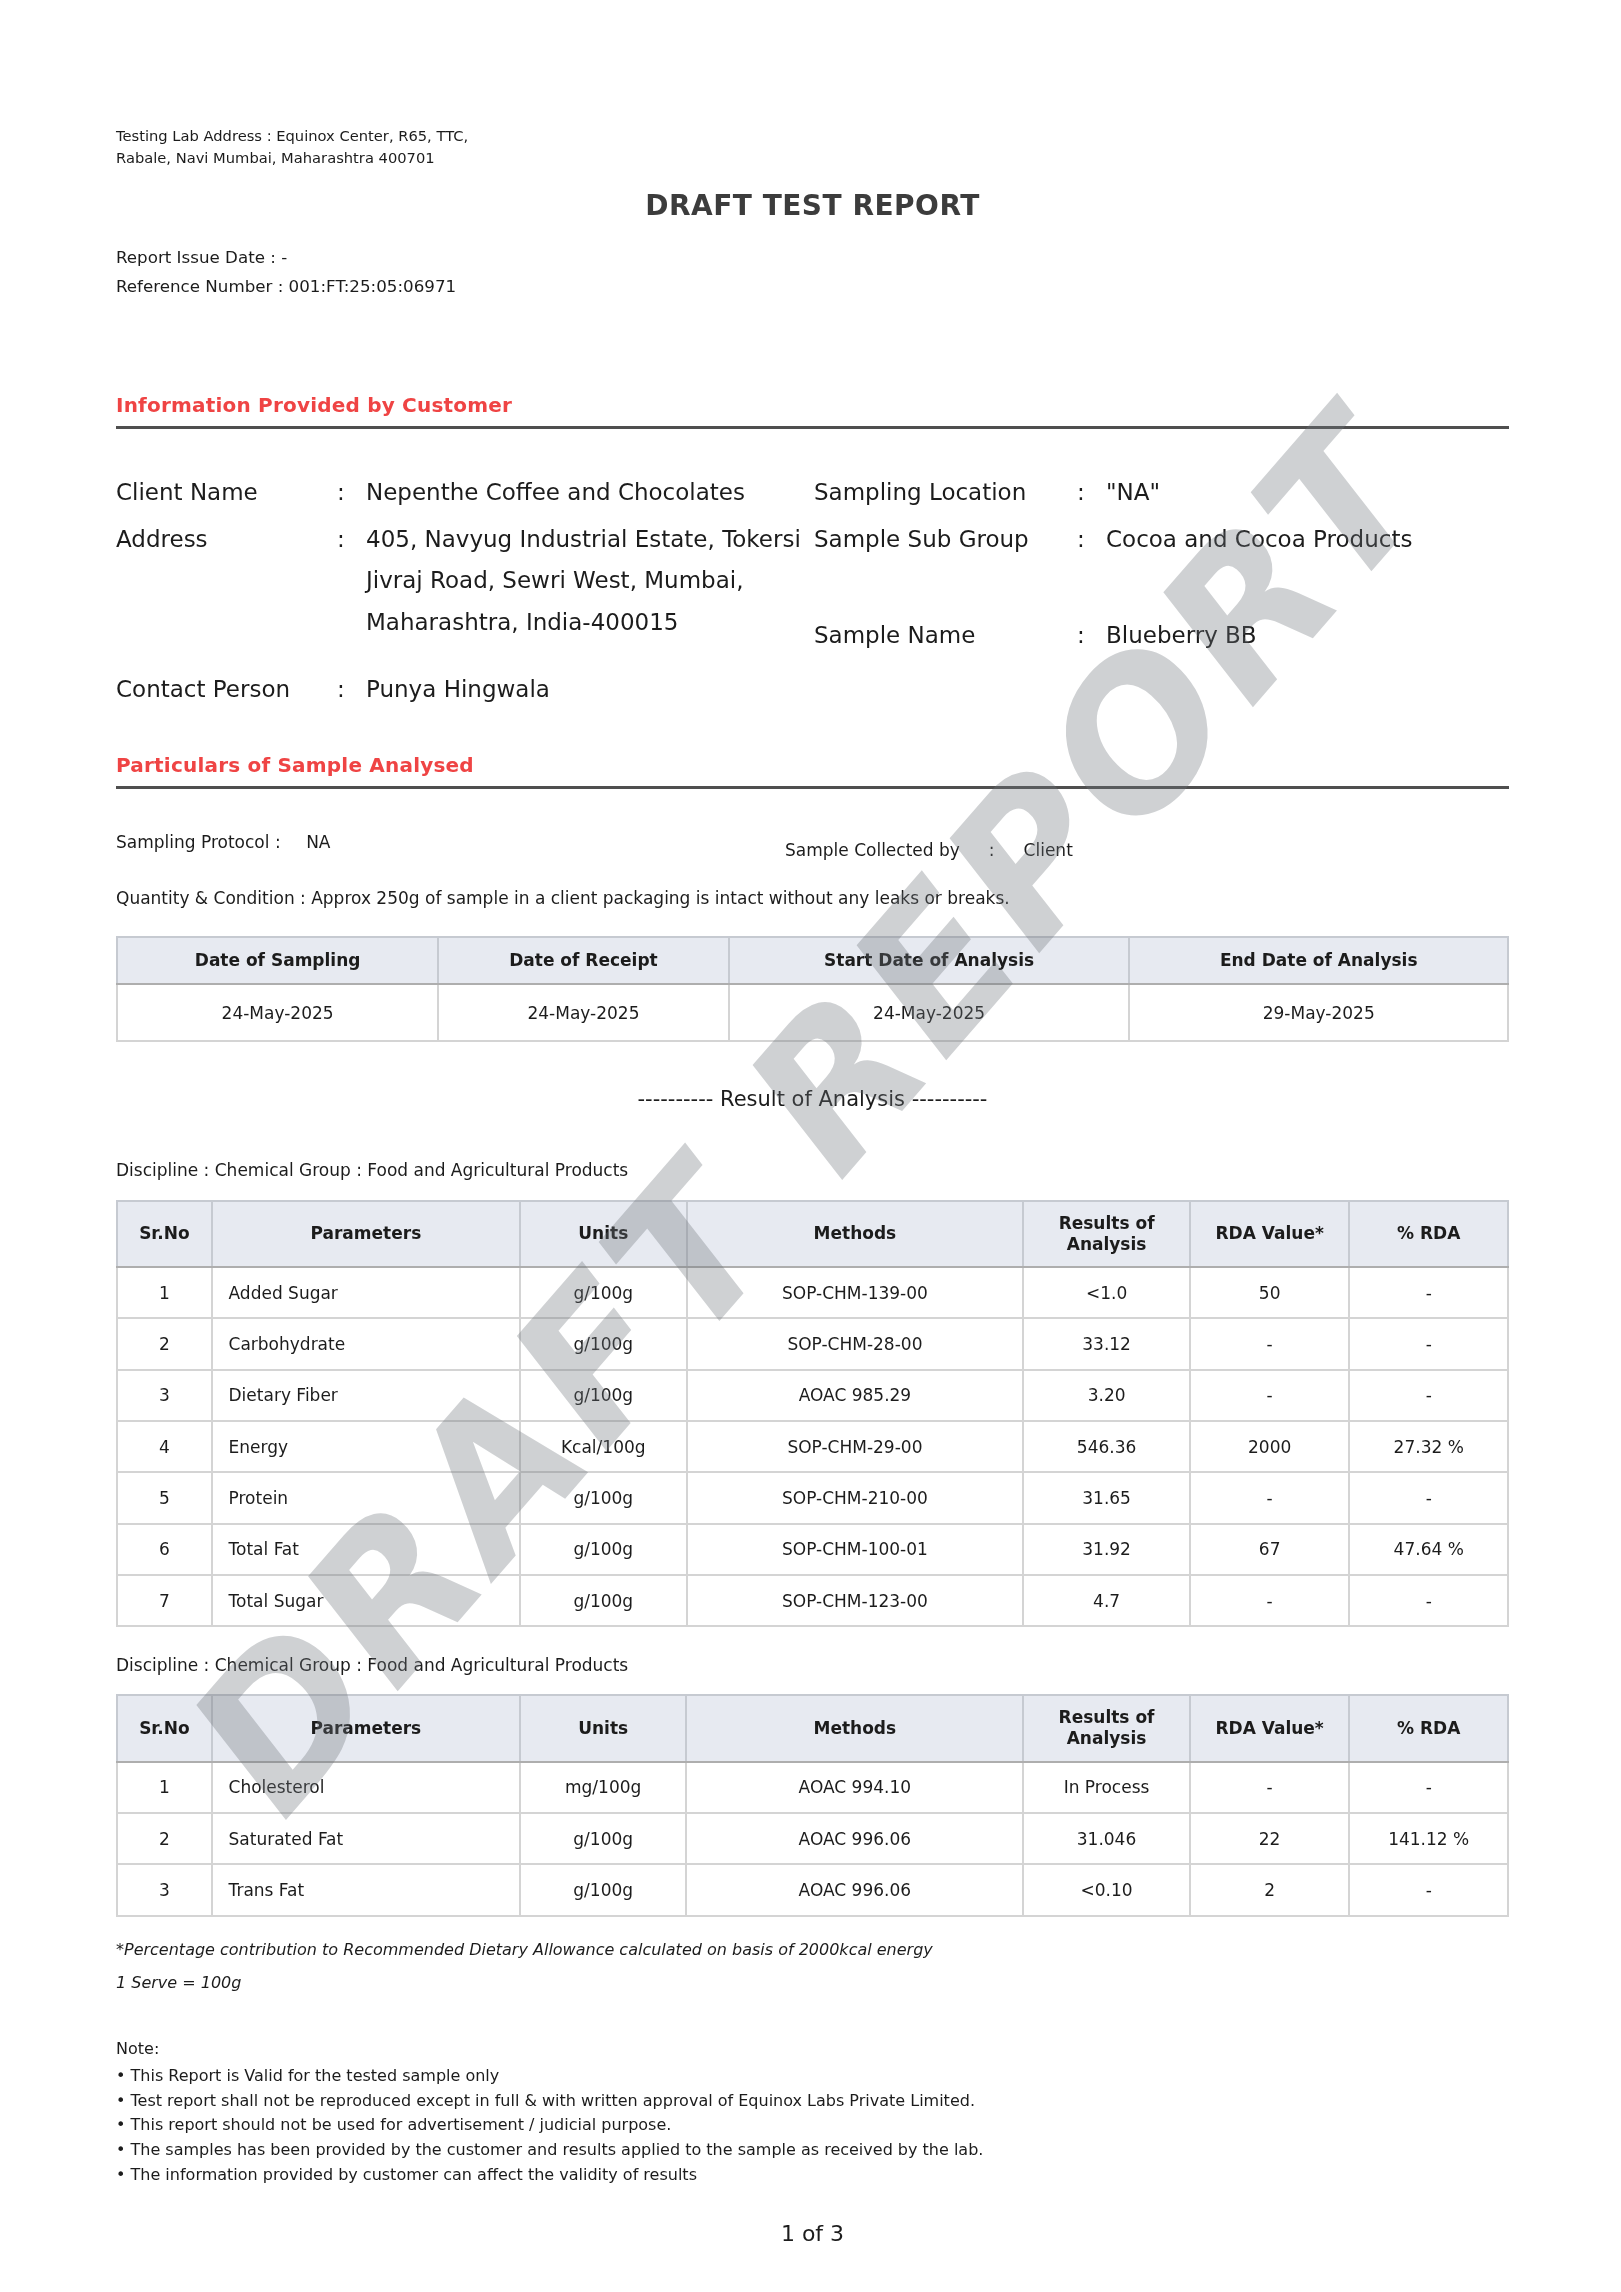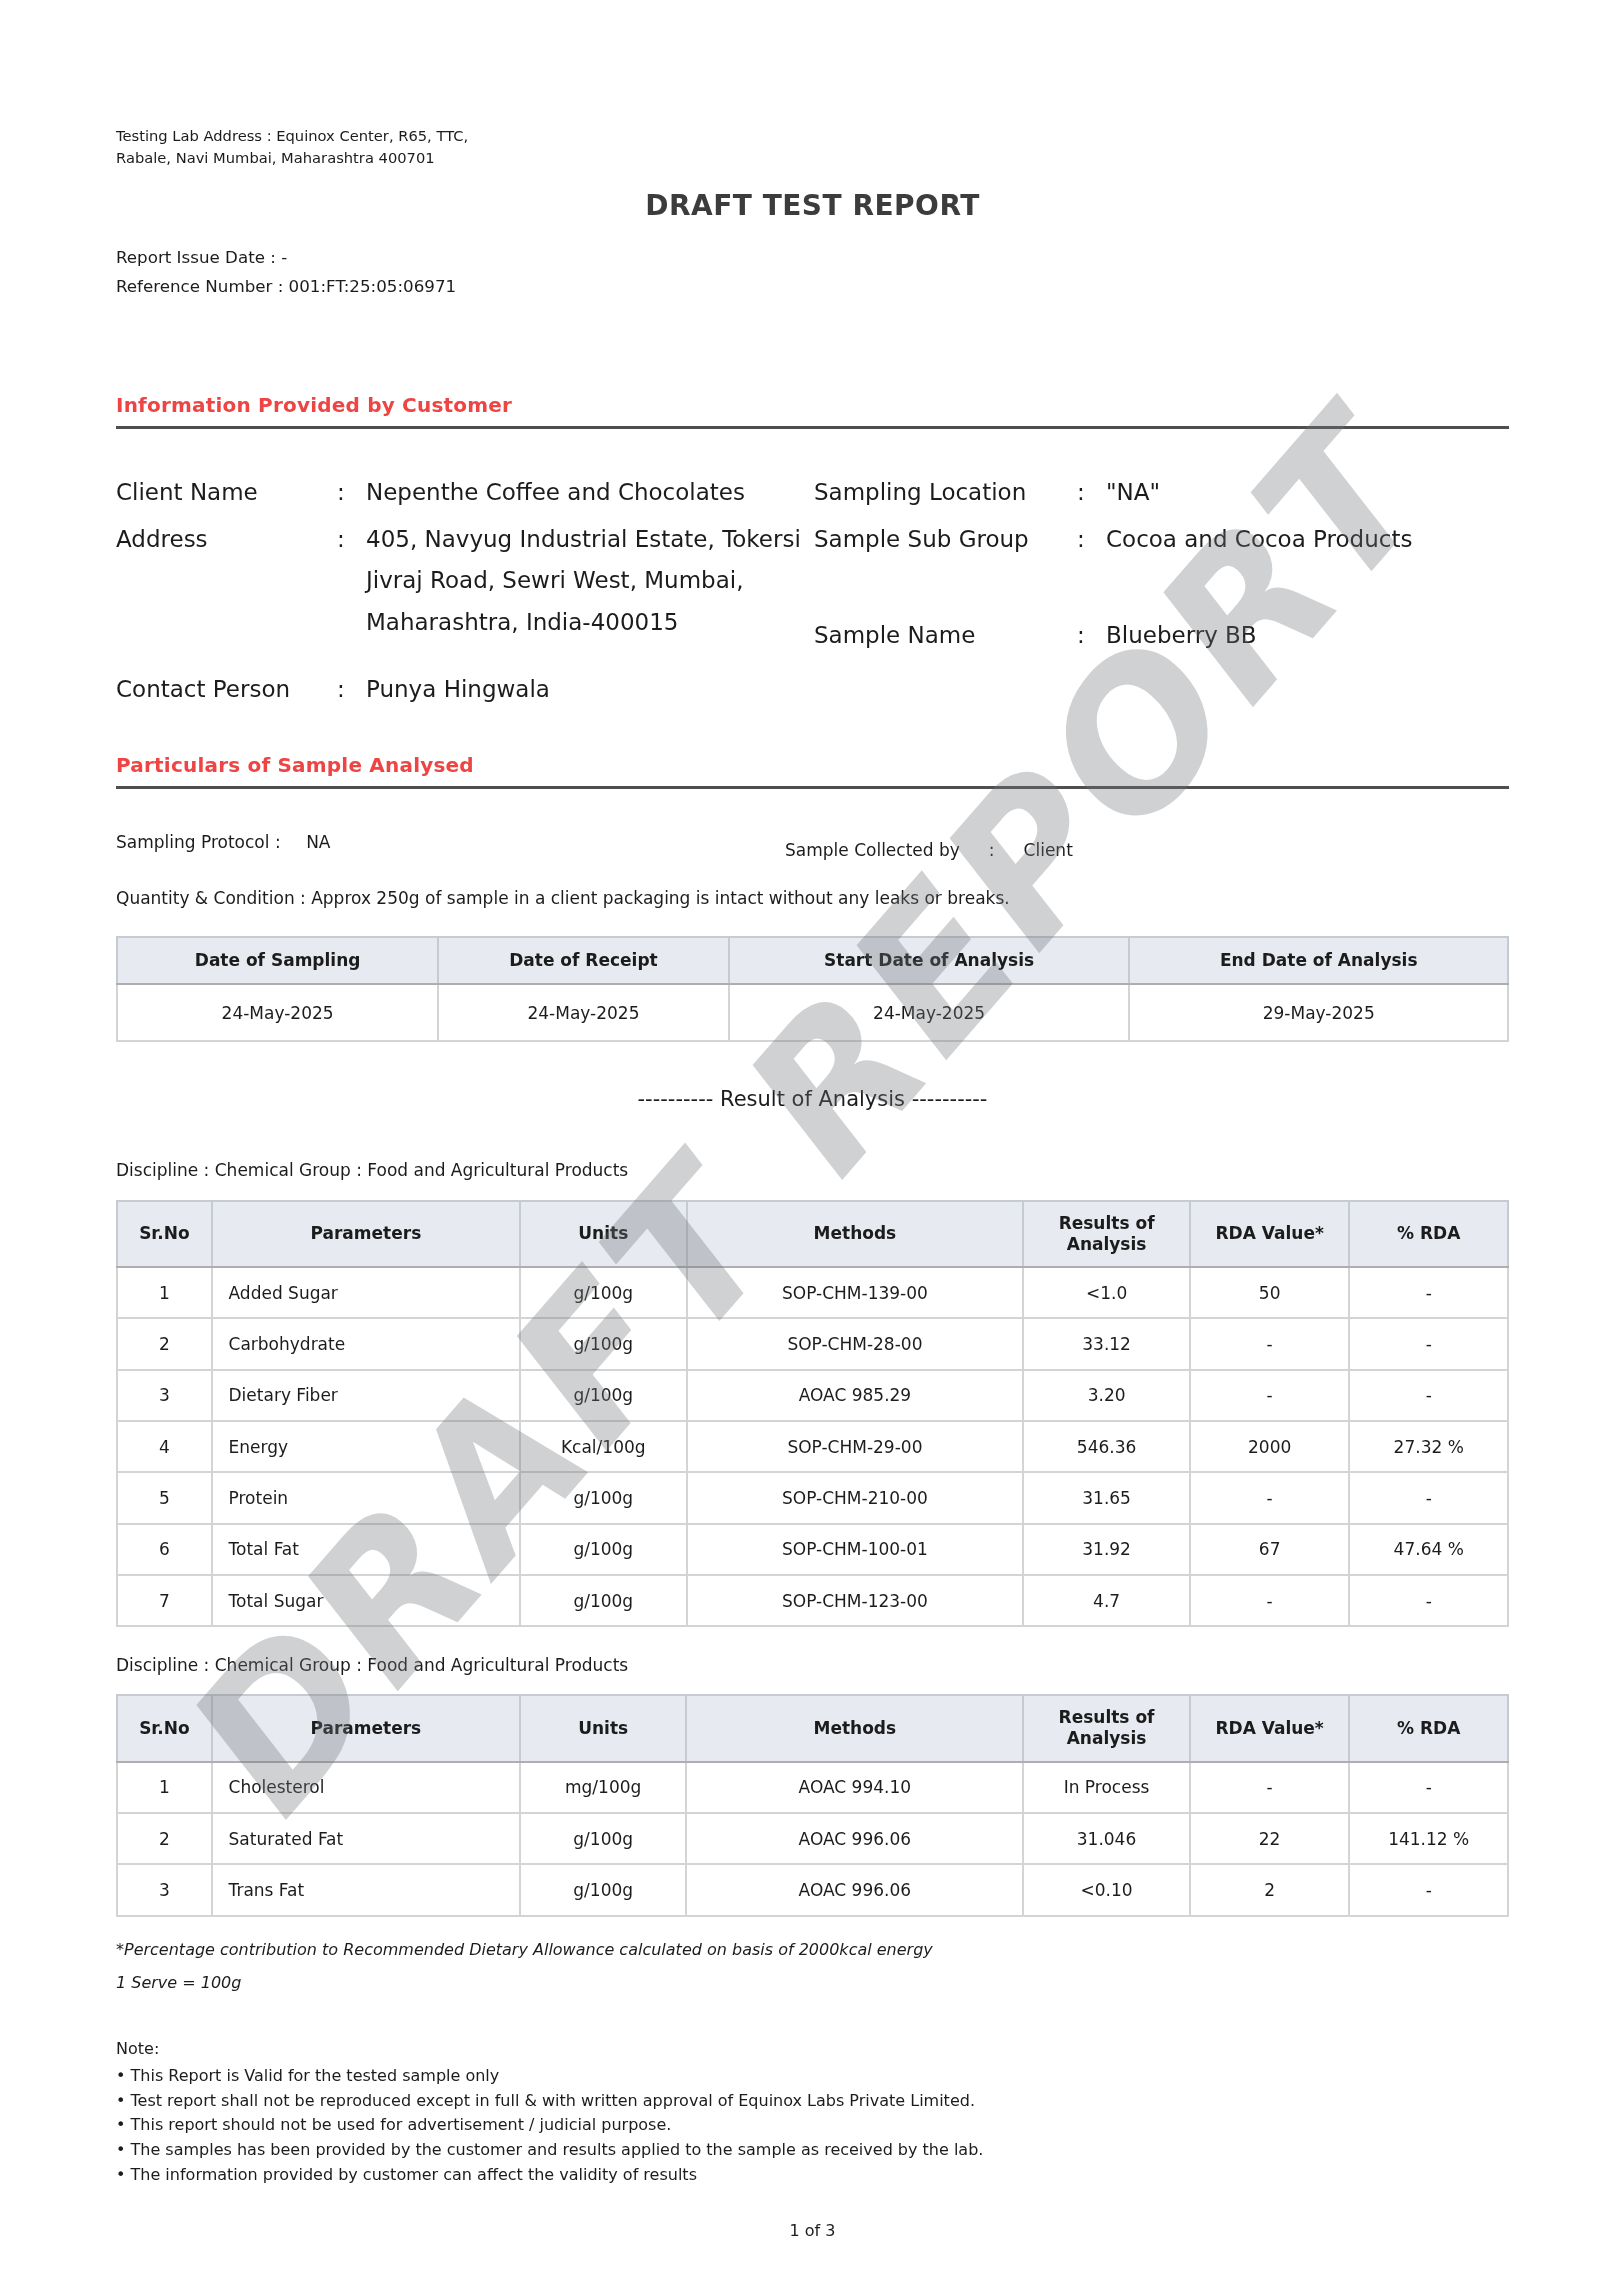--- a/index.html
+++ b/index.html
@@ -76,21 +76,21 @@
   }
   .results-table td {
     font-size:17px; text-align:center; padding:14.7px 7.8px; border:2px solid #d4d4d4;
   }
   .results-table td:nth-child(2) { text-align:left; padding-left:15.7px; }
 
   .footnote { margin-top:23.5px; font-size:16px; font-style:italic; }
   .footnote2 { margin-top:13.7px; }
   .note-heading { margin-top:47px; font-size:16px; }
   .notes { list-style:none; margin:5.9px 0 0 0; padding:0; font-size:16px; line-height:1.55; }
-  .page-number { margin-top:33px; text-align:center; font-size:16px; }
+  .page-number { margin-top:33px; text-align:center; font-size:22px; }
 </style>
 </head>
 <body>
 
 <div class="page">
 
   <div class="watermark">DRAFT REPORT</div>
 
   <div class="lab-address">Testing Lab Address : Equinox Center, R65, TTC,
 Rabale, Navi Mumbai, Maharashtra 400701</div>

